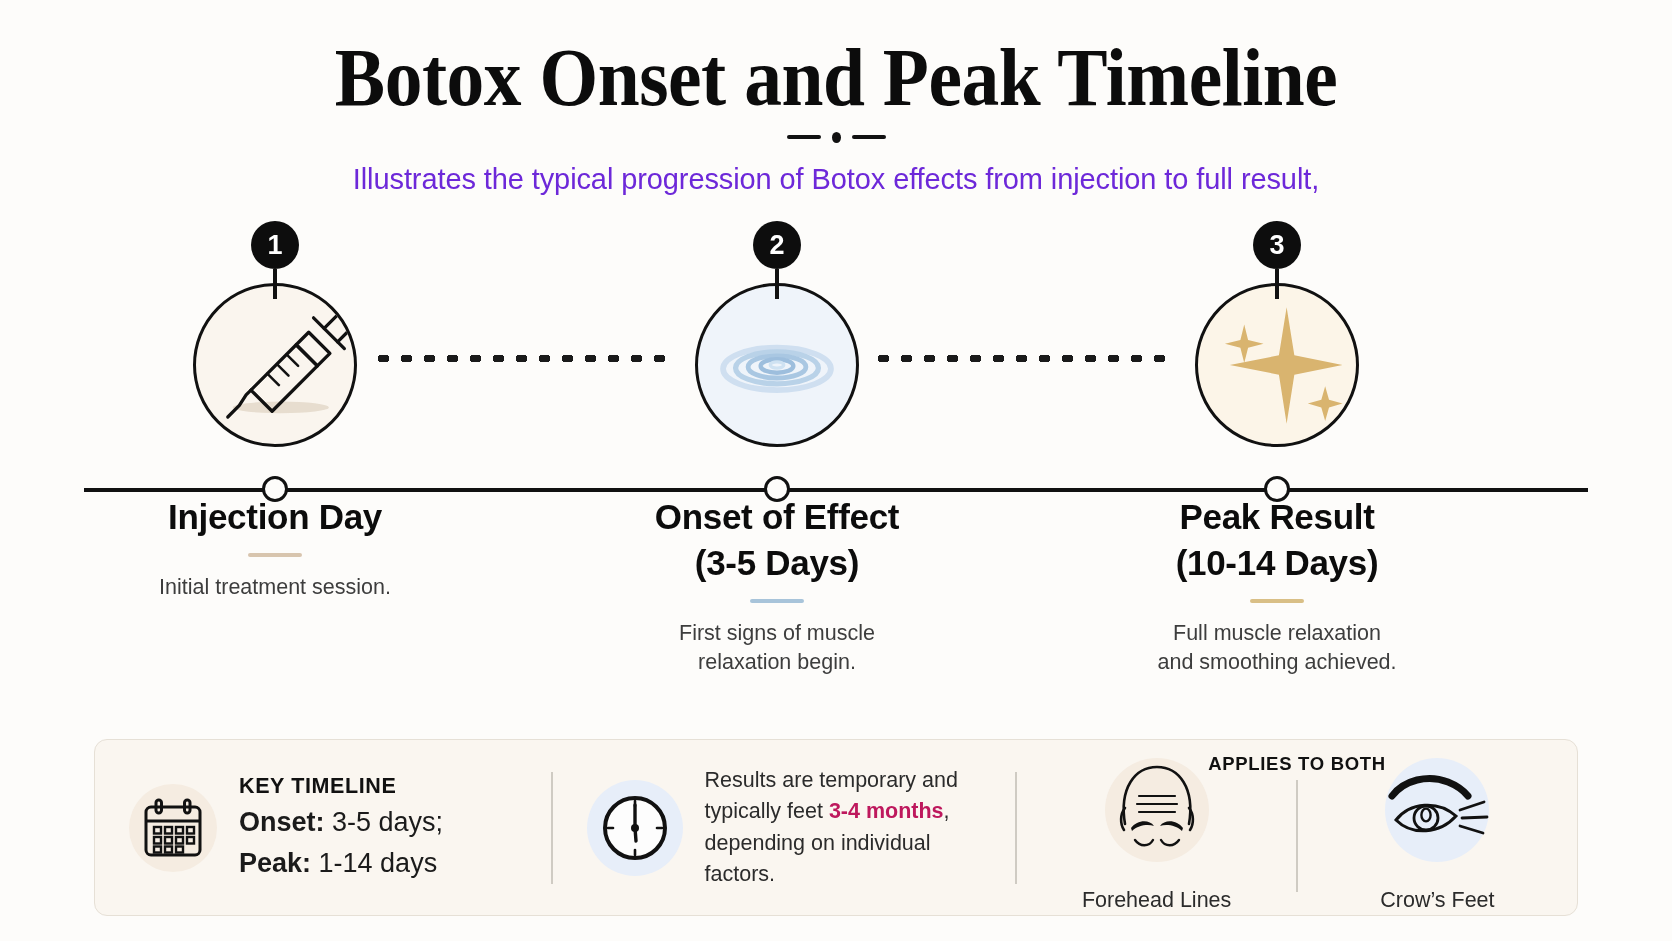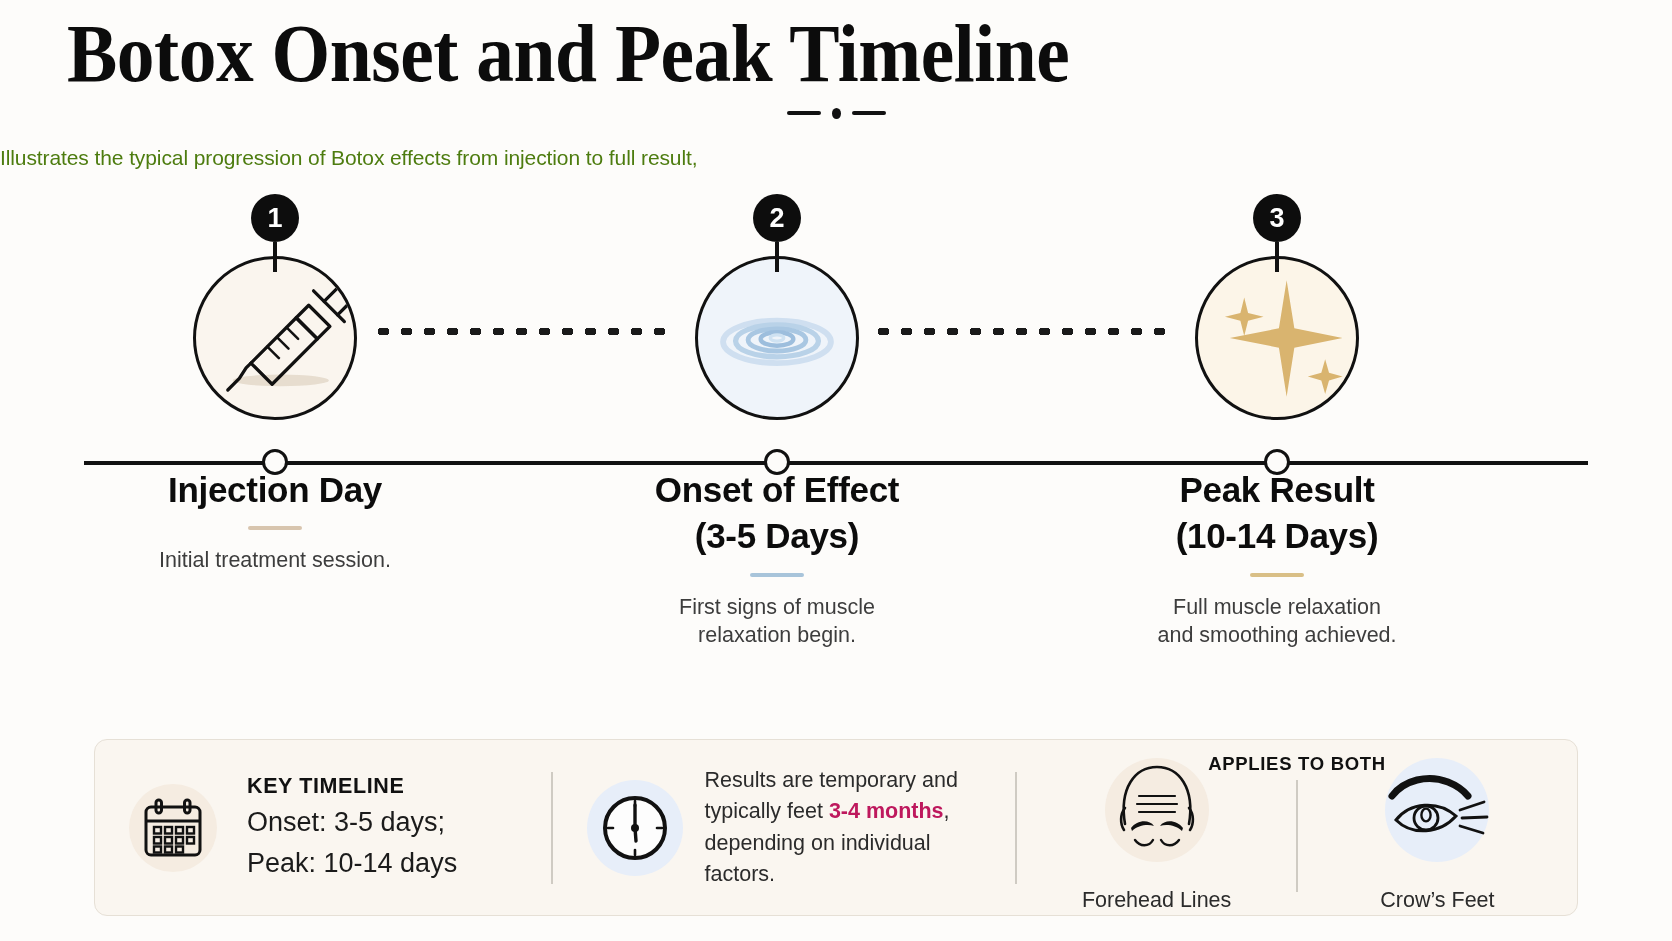--- a/index.html
+++ b/index.html
@@ -12,21 +12,21 @@
   }
 
   body {
     background: #fdfcfa;
     font-family: "Liberation Sans", sans-serif;
     color: #111111;
     position: relative;
   }
 
   
-  .header { padding-top: 12px; text-align: left; }
+  .header { padding-top: 36px; text-align: center; }
 
   .page-title {
     font-family: "Liberation Serif", serif;
     font-weight: 700;
     font-size: 82px;
     line-height: 1.02;
     letter-spacing: -0.5px;
     color: #0c0c0c;
     transform: scaleX(0.92);
   }
@@ -35,24 +35,24 @@
     display: flex;
     align-items: center;
     justify-content: center;
     gap: 11px;
     margin-top: 12px;
   }
   .divider-orn .dash { width: 34px; height: 4px; background: #111; border-radius: 2px; }
   .divider-orn .dot  { width: 9px;  height: 11px; background: #111; border-radius: 50%; }
 
   .subtitle {
-    margin-top: 25px;
-    font-size: 21px;
+    margin-top: 17px;
+    font-size: 29px;
     line-height: 1.36;
-    color: #4d7c0f;
+    color: #6d28d9;
     letter-spacing: -0.1px;
   }
 
   
   .timeline {
     position: relative;
     margin-top: 22px;
     height: 400px;
   }
 
@@ -170,21 +170,21 @@
     align-items: center;
   }
 
   .vdiv { width: 1.6px; height: 112px; background: #cfcbc3; flex: 0 0 auto; }
 
   
   .cell-key {
     flex: 0 0 456px;
     display: flex;
     align-items: center;
-    gap: 30px;
+    gap: 22px;
     padding-left: 34px;
   }
   .soft-disc {
     position: relative;
     flex: 0 0 auto;
     border-radius: 50%;
     display: flex; align-items: center; justify-content: center;
   }
   .disc-cream { background: #f5ece1; }
   .disc-blue  { background: #e7eef9; }
@@ -197,21 +197,21 @@
     font-weight: 700;
     letter-spacing: 0.6px;
     color: #111;
   }
   .key-line {
     font-size: 27px;
     line-height: 1.34;
     color: #1b1b1b;
     margin-top: 5px;
   }
-  .key-line b { font-weight: 400; text-align: right; }
+  .key-line b { font-weight: 700; text-align: right; }
 
   
   .cell-note {
     flex: 1 1 auto;
     display: flex;
     align-items: center;
     gap: 22px;
     padding: 0 26px 0 34px;
   }
   .note-text {
@@ -405,21 +405,21 @@
         </g>
       </svg>
     </div>
 
     <div>
       <div class="key-eyebrow">KEY TIMELINE</div>
       <div class="key-line">
         <b>Onset:</b><span> 3-5 days;</span>
       </div>
       <div class="key-line">
-        <b>Peak:</b><span> 10-14 days</span>
+        <b>Peak:</b><span> 1-14 days</span>
       </div>
     </div>
   </div>
 
   <div class="vdiv"></div>
 
   <div class="cell-note">
     <div class="soft-disc disc-blue disc-96">
       <svg width="84" height="84" viewBox="0 0 84 84" aria-hidden="true">
         <circle cx="42" cy="42" r="30" fill="#fdfdfd" stroke="#111" stroke-width="4"></circle>

